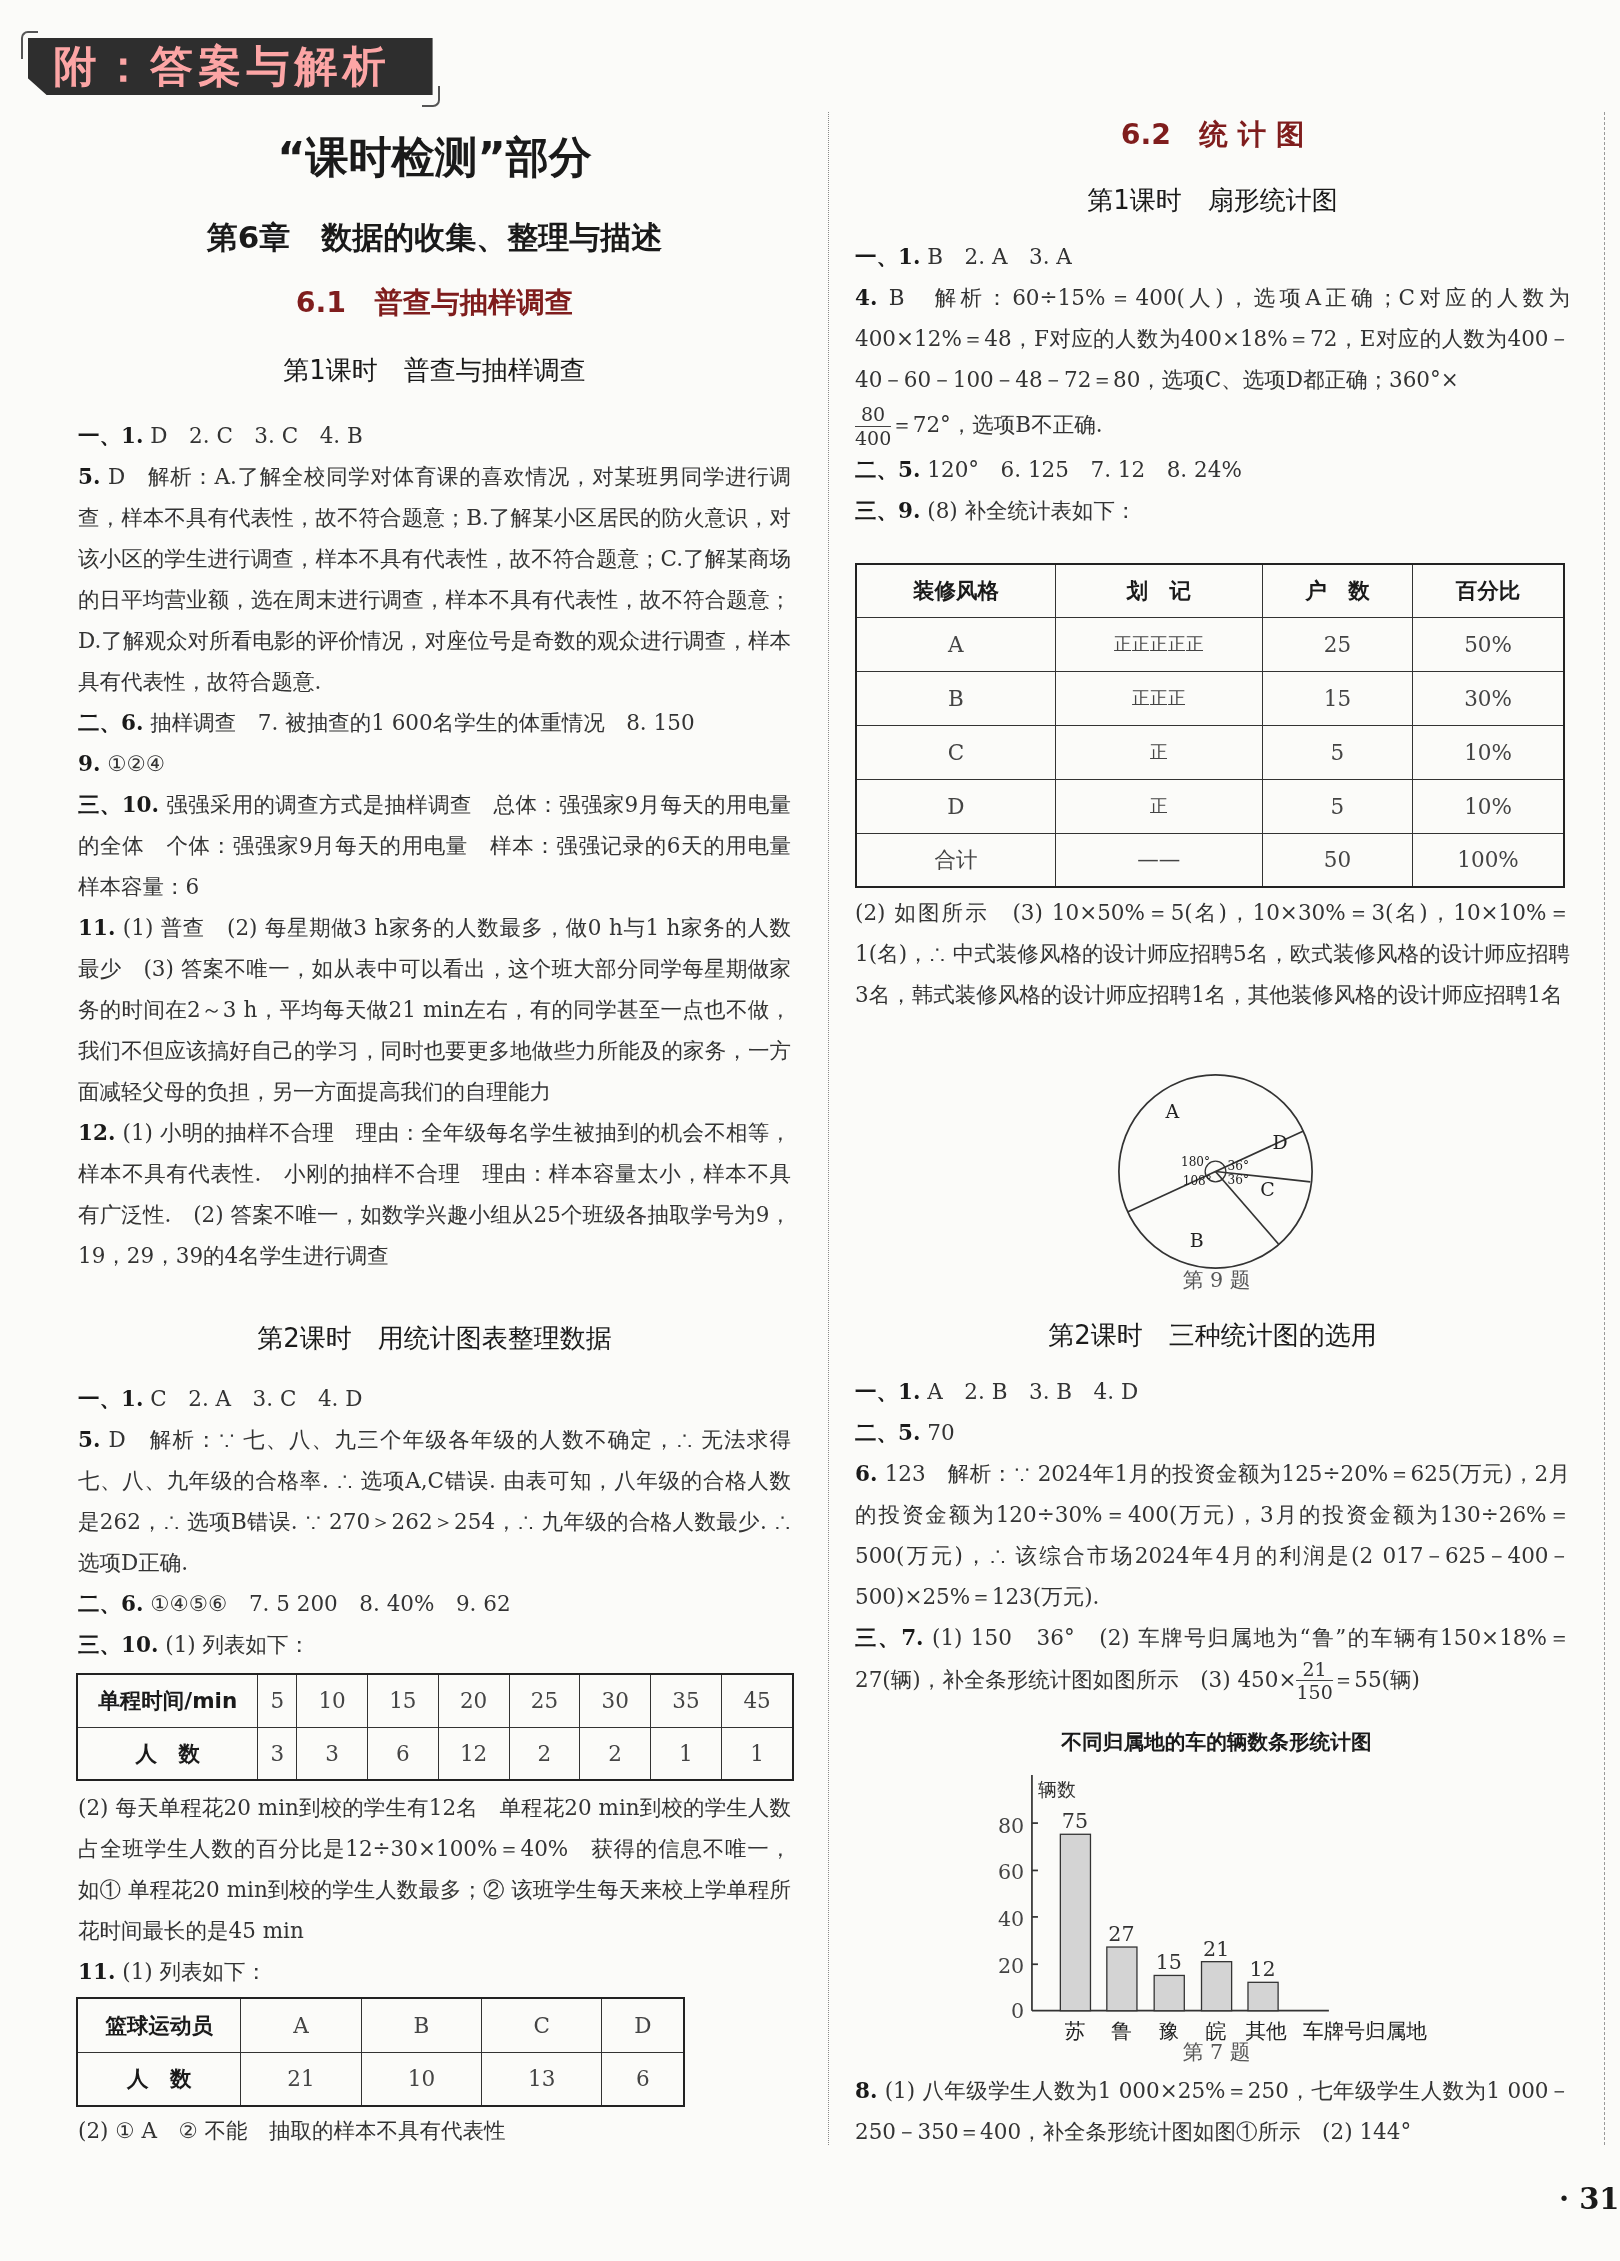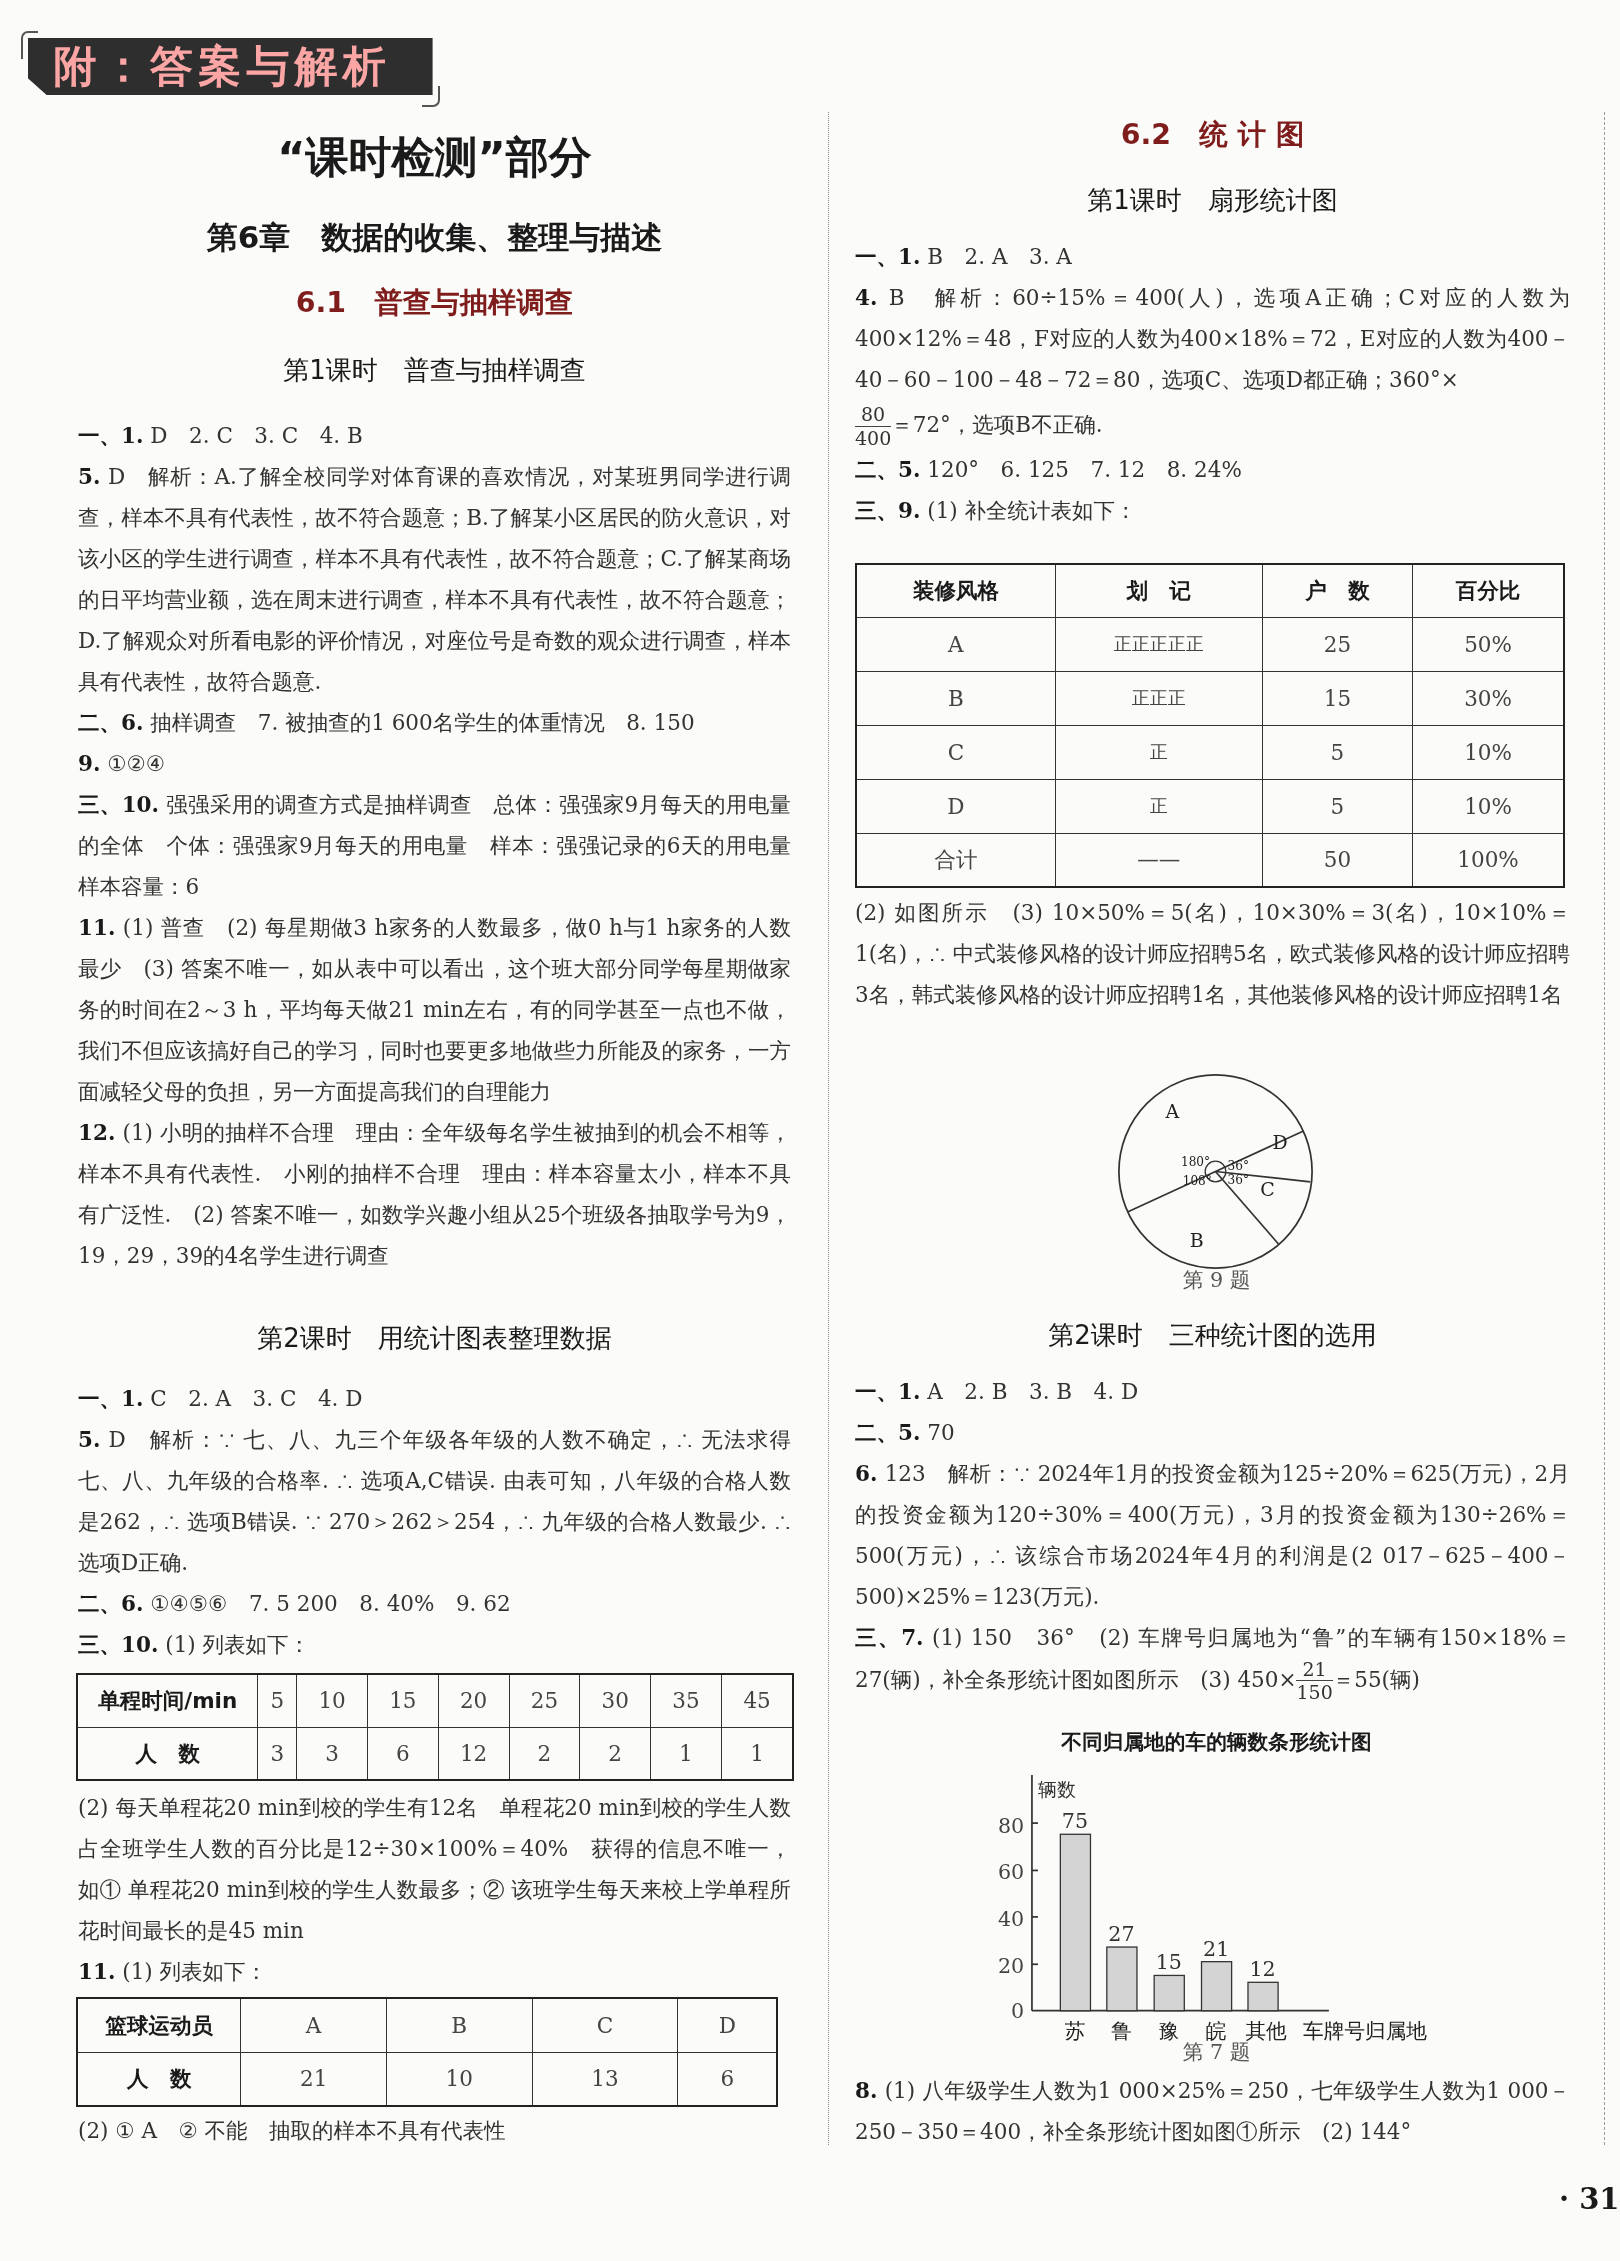--- a/index.html
+++ b/index.html
@@ -103,21 +103,21 @@
       <td>1</td>
     </tr>
   </tbody>
     </table>
 
   <div class="para" style="top:1787px;">
     <div>(2) 每天单程花20 min到校的学生有12名　单程花20 min到校的学生人数占全班学生人数的百分比是12÷30×100%＝40%　获得的信息不唯一，如① 单程花20 min到校的学生人数最多；② 该班学生每天来校上学单程所花时间最长的是45 min</div>
     <div><b>11.</b> <span>(1) 列表如下：</span></div>
   </div>
 
-  <table class="grid" style="left:-1.7px; top:1997px; width:702px; height:109px;border-radius:26px;">
+  <table class="grid" style="left:-1.7px; top:1997px; width:609px; height:109px;border-radius:26px;">
     <tbody>
         <tr style="height:54px;">
       <td class="hd" style="width:160px;">篮球运动员</td>
       <td>A</td>
       <td>B</td>
       <td>C</td>
       <td>D</td>
     </tr>
     <tr style="height:54px;">
       <td class="hd">人　数</td>
@@ -136,21 +136,21 @@
   <div class="h-section" style="top:116px;">6.2　统 计 图</div>
   <div class="h-lesson" style="top:183px;">第1课时　扇形统计图</div>
 
   <div class="para" style="top:236px;">
     <div><b>一、1.</b> <span>B　2. A　3. A</span></div>
     <div><b>4.</b> <span>B　解析：60÷15%＝400(人)，选项A正确；C对应的人数为400×12%＝48，F对应的人数为400×18%＝72，E对应的人数为400－40－60－100－48－72＝80，选项C、选项D都正确；360°×</span></div>
     <div style="margin-top:3.4px;">
       <span class="frac"><span class="top">80</span><span>400</span></span><span>＝72°，选项B不正确.</span>
     </div>
     <div><b>二、5.</b> <span>120°　6. 125　7. 12　8. 24%</span></div>
-    <div><b>三、9.</b> <span>(1) 补全统计表如下：</span></div>
+    <div><b>三、9.</b> <span>(8) 补全统计表如下：</span></div>
   </div>
 
   <table class="grid" style="left:0; top:563px; width:710px; height:325px;">
     <tbody>
         <tr style="height:53px;">
       <td class="hd">装修风格</td>
       <td class="hd">划　记</td>
       <td class="hd">户　数</td>
       <td class="hd">百分比</td>
     </tr>

